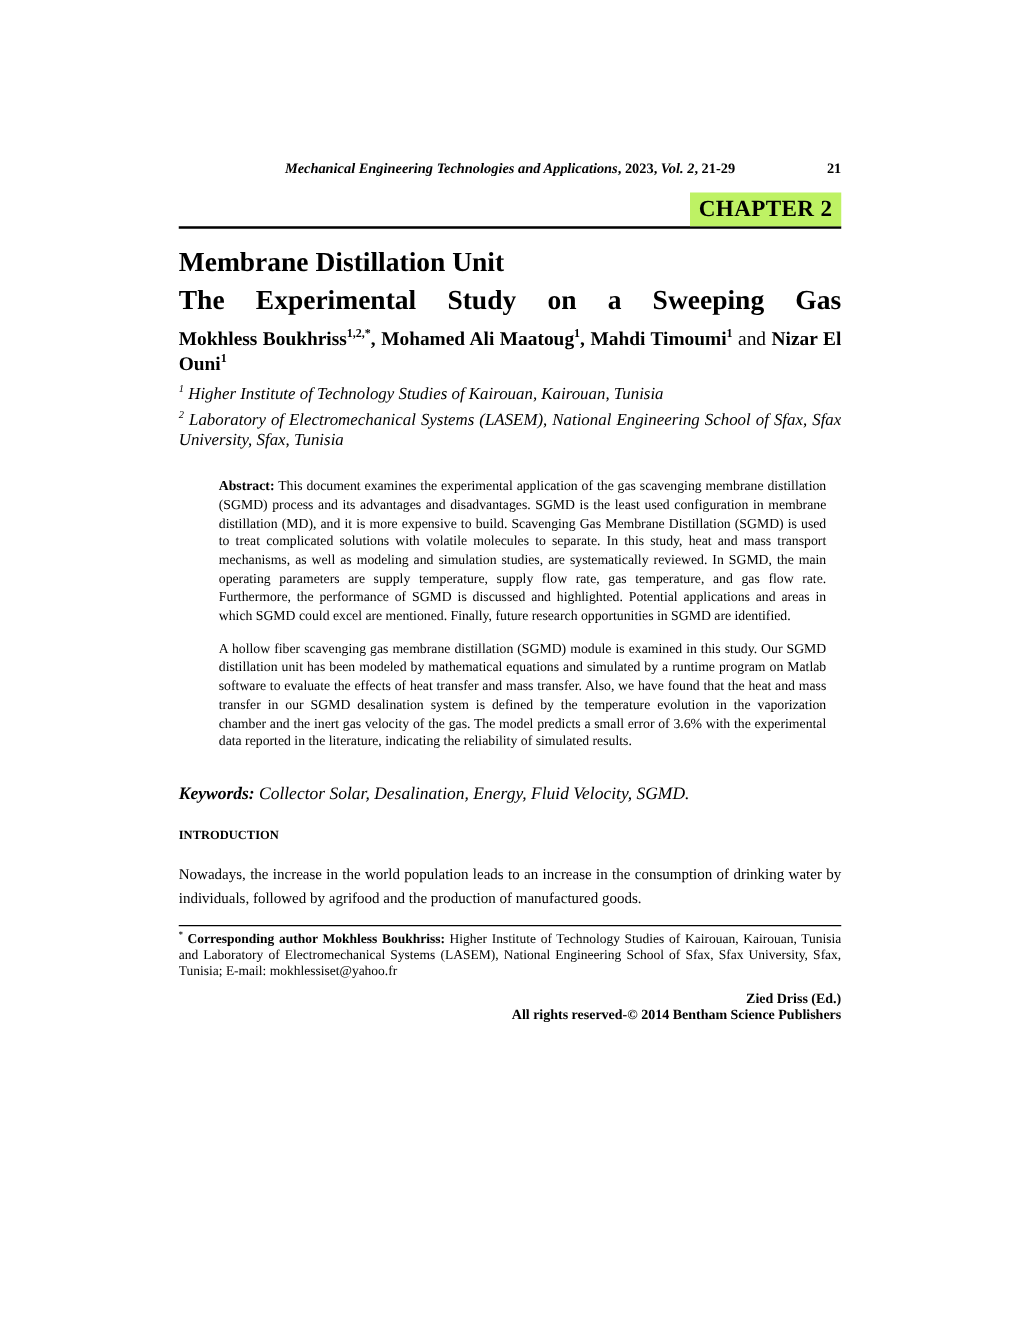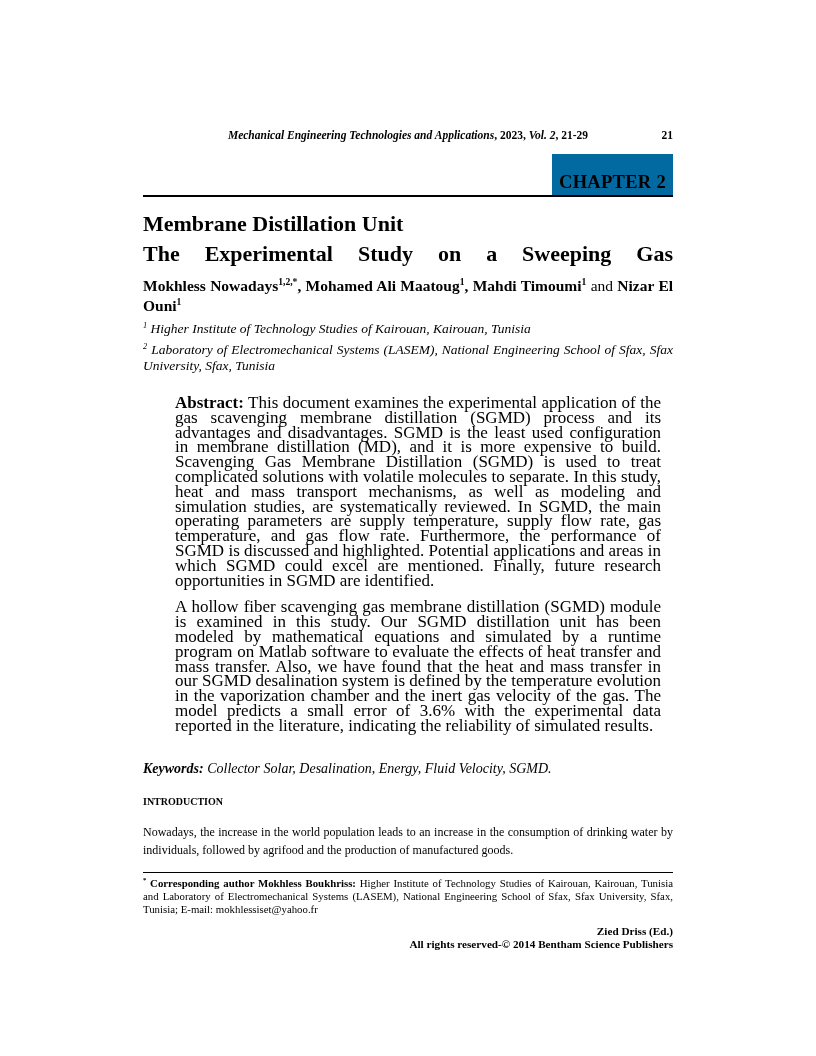--- a/index.html
+++ b/index.html
@@ -40,25 +40,25 @@
   }
 
   
   .chapter-row {
     margin-top: 12px;
     border-bottom: 2.5px solid #000000;
     text-align: right;
   }
   .chapter-badge {
     display: inline-block;
-    background: #0369a1;
+    background: #bef264;
     font-weight: bold;
     font-size: 18.5px;
     line-height: 24px;
-    padding: 16px 7px 1px 7px;
+    padding: 2px 7px 1px 7px;
     letter-spacing: 0.3px;
   }
 
   
   h1.paper-title {
     margin: 12px 0 0 0;
     font-size: 22px;
     line-height: 30px;
     font-weight: bold;
   }
@@ -82,21 +82,21 @@
     text-align: justify;
   }
   .affil sup { font-style: italic; }
 
   
   .abstract {
     margin: 22px 12px 0 32px;
   }
   .abstract p {
     margin: 0;
-    font-size: 17px;
+    font-size: 11px;
     line-height: 14.8px;
     text-align: justify;
   }
   .abstract p + p { margin-top: 12px; }
 
   
   .keywords {
     margin: 26px 0 16px 0;
     font-size: 14px;
     line-height: 17px;
@@ -161,21 +161,21 @@
         <span>The</span>
         <span>Experimental</span>
         <span>Study</span>
         <span>on</span>
         <span>a</span>
         <span>Sweeping</span>
         <span>Gas</span>
       </span>
   </h1>
 
-  <p class="authors"><span class="b">Mokhless Nowadays</span><sup class="b">1,2,*</sup><span class="b">, </span><span class="b">Mohamed Ali Maatoug</span><sup class="b">1</sup><span class="b">, </span><span class="b">Mahdi Timoumi</span><sup class="b">1</sup><span> and </span><span class="b">Nizar El Ouni</span><sup class="b">1</sup></p>
+  <p class="authors"><span class="b">Mokhless Boukhriss</span><sup class="b">1,2,*</sup><span class="b">, </span><span class="b">Mohamed Ali Maatoug</span><sup class="b">1</sup><span class="b">, </span><span class="b">Mahdi Timoumi</span><sup class="b">1</sup><span> and </span><span class="b">Nizar El Ouni</span><sup class="b">1</sup></p>
 
   <div class="affils">
     <p class="affil"><sup>1</sup><span> Higher Institute of Technology Studies of Kairouan, Kairouan, Tunisia</span></p>
     <p class="affil"><sup>2</sup><span> Laboratory of Electromechanical Systems (LASEM), National Engineering School of Sfax, Sfax University, Sfax, Tunisia</span></p>
   </div>
 
   <div class="abstract">
     <p><span class="b">Abstract:</span><span> This document examines the experimental application of the gas scavenging membrane distillation (SGMD) process and its advantages and disadvantages. SGMD is the least used configuration in membrane distillation (MD), and it is more expensive to build. Scavenging Gas Membrane Distillation (SGMD) is used to treat complicated solutions with volatile molecules to separate. In this study, heat and mass transport mechanisms, as well as modeling and simulation studies, are systematically reviewed. In SGMD, the main operating parameters are supply temperature, supply flow rate, gas temperature, and gas flow rate. Furthermore, the performance of SGMD is discussed and highlighted. Potential applications and areas in which SGMD could excel are mentioned. Finally, future research opportunities in SGMD are identified.</span></p>
     <p>A hollow fiber scavenging gas membrane distillation (SGMD) module is examined in this study. Our SGMD distillation unit has been modeled by mathematical equations and simulated by a runtime program on Matlab software to evaluate the effects of heat transfer and mass transfer. Also, we have found that the heat and mass transfer in our SGMD desalination system is defined by the temperature evolution in the vaporization chamber and the inert gas velocity of the gas. The model predicts a small error of 3.6% with the experimental data reported in the literature, indicating the reliability of simulated results.</p>
   </div>

